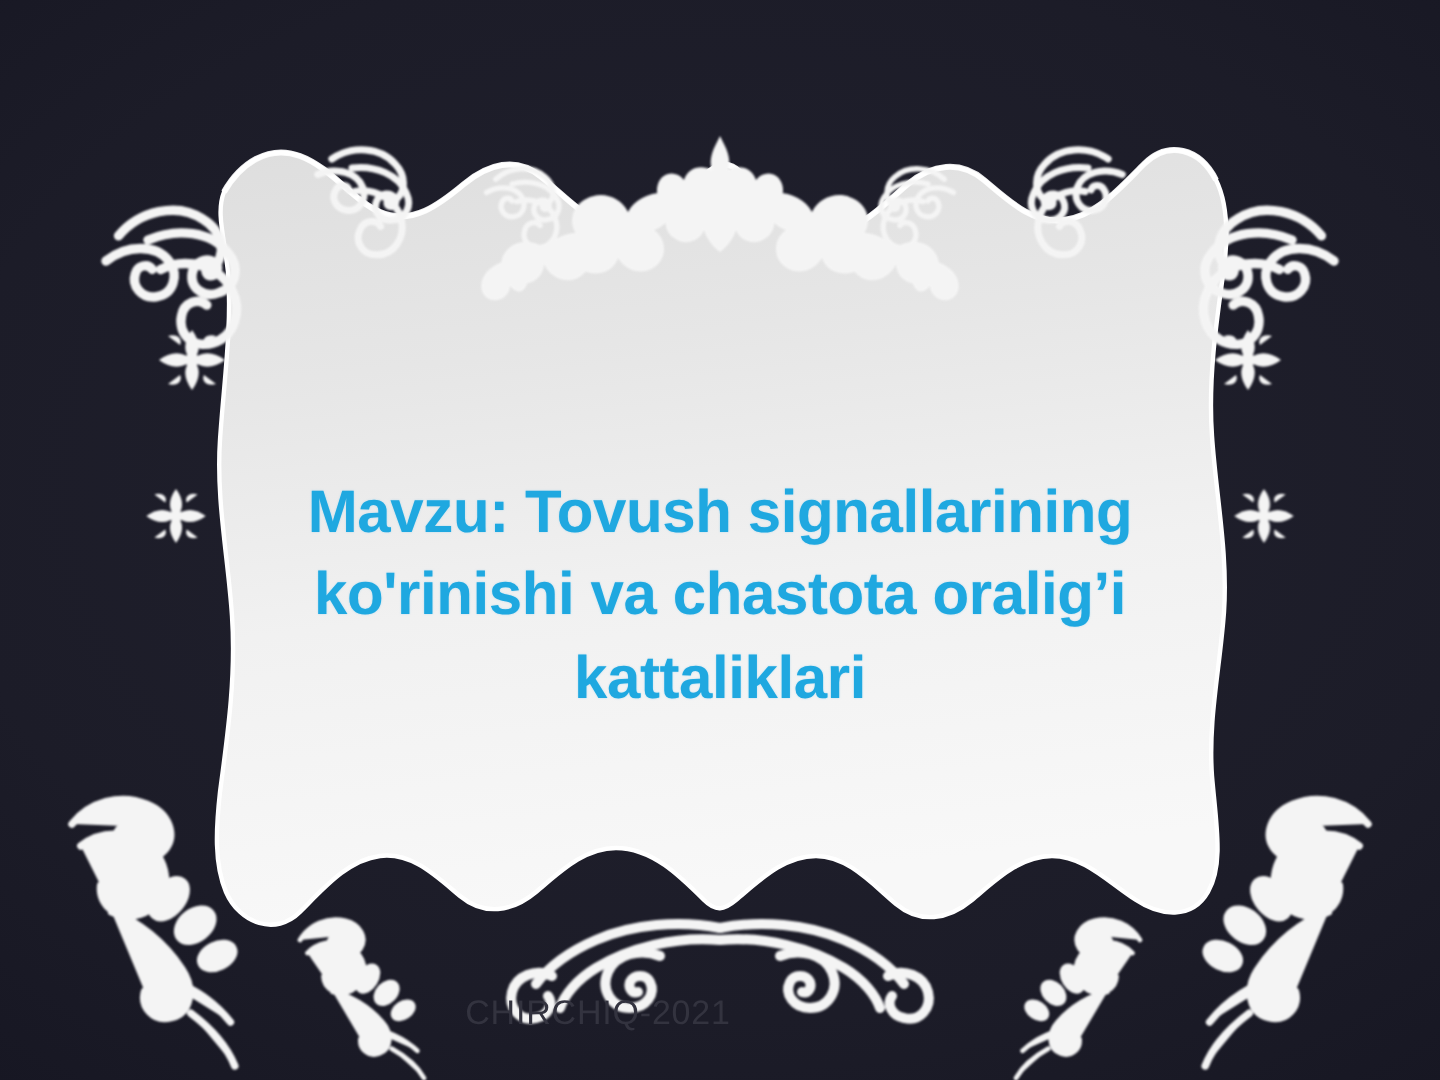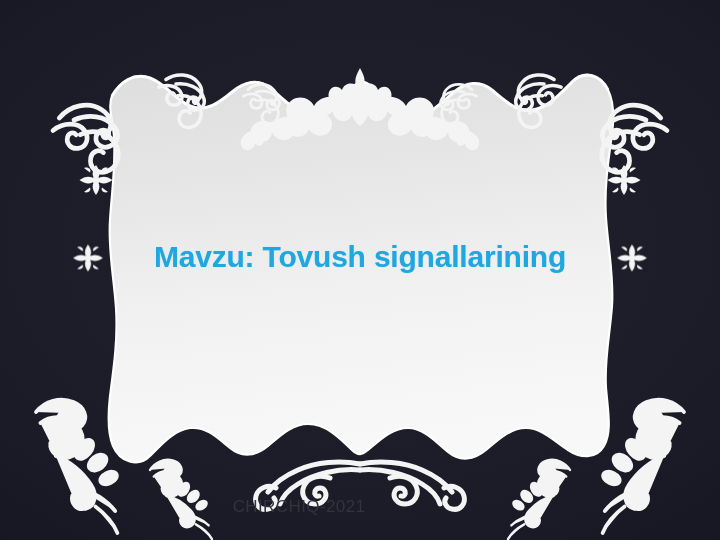--- a/index.html
+++ b/index.html
@@ -241,17 +241,19 @@
       </g>
       <g>
         <use href="#fleur" transform="translate(624,180) scale(1.5)"></use>
         <use href="#fleur" transform="translate(632,258) scale(1.35)"></use>
       </g>
     </g>
   </svg>
 
   <div id="title-block">
     <div class="title-line">Mavzu: Tovush signallarining</div>
+    <div class="title-line">ko'rinishi va chastota oralig’i</div>
+    <div class="title-line">kattaliklari</div>
   </div>
 
   <div id="subtitle">CHIRCHIQ-2021</div>
 
 </div>
 
 </body></html>

